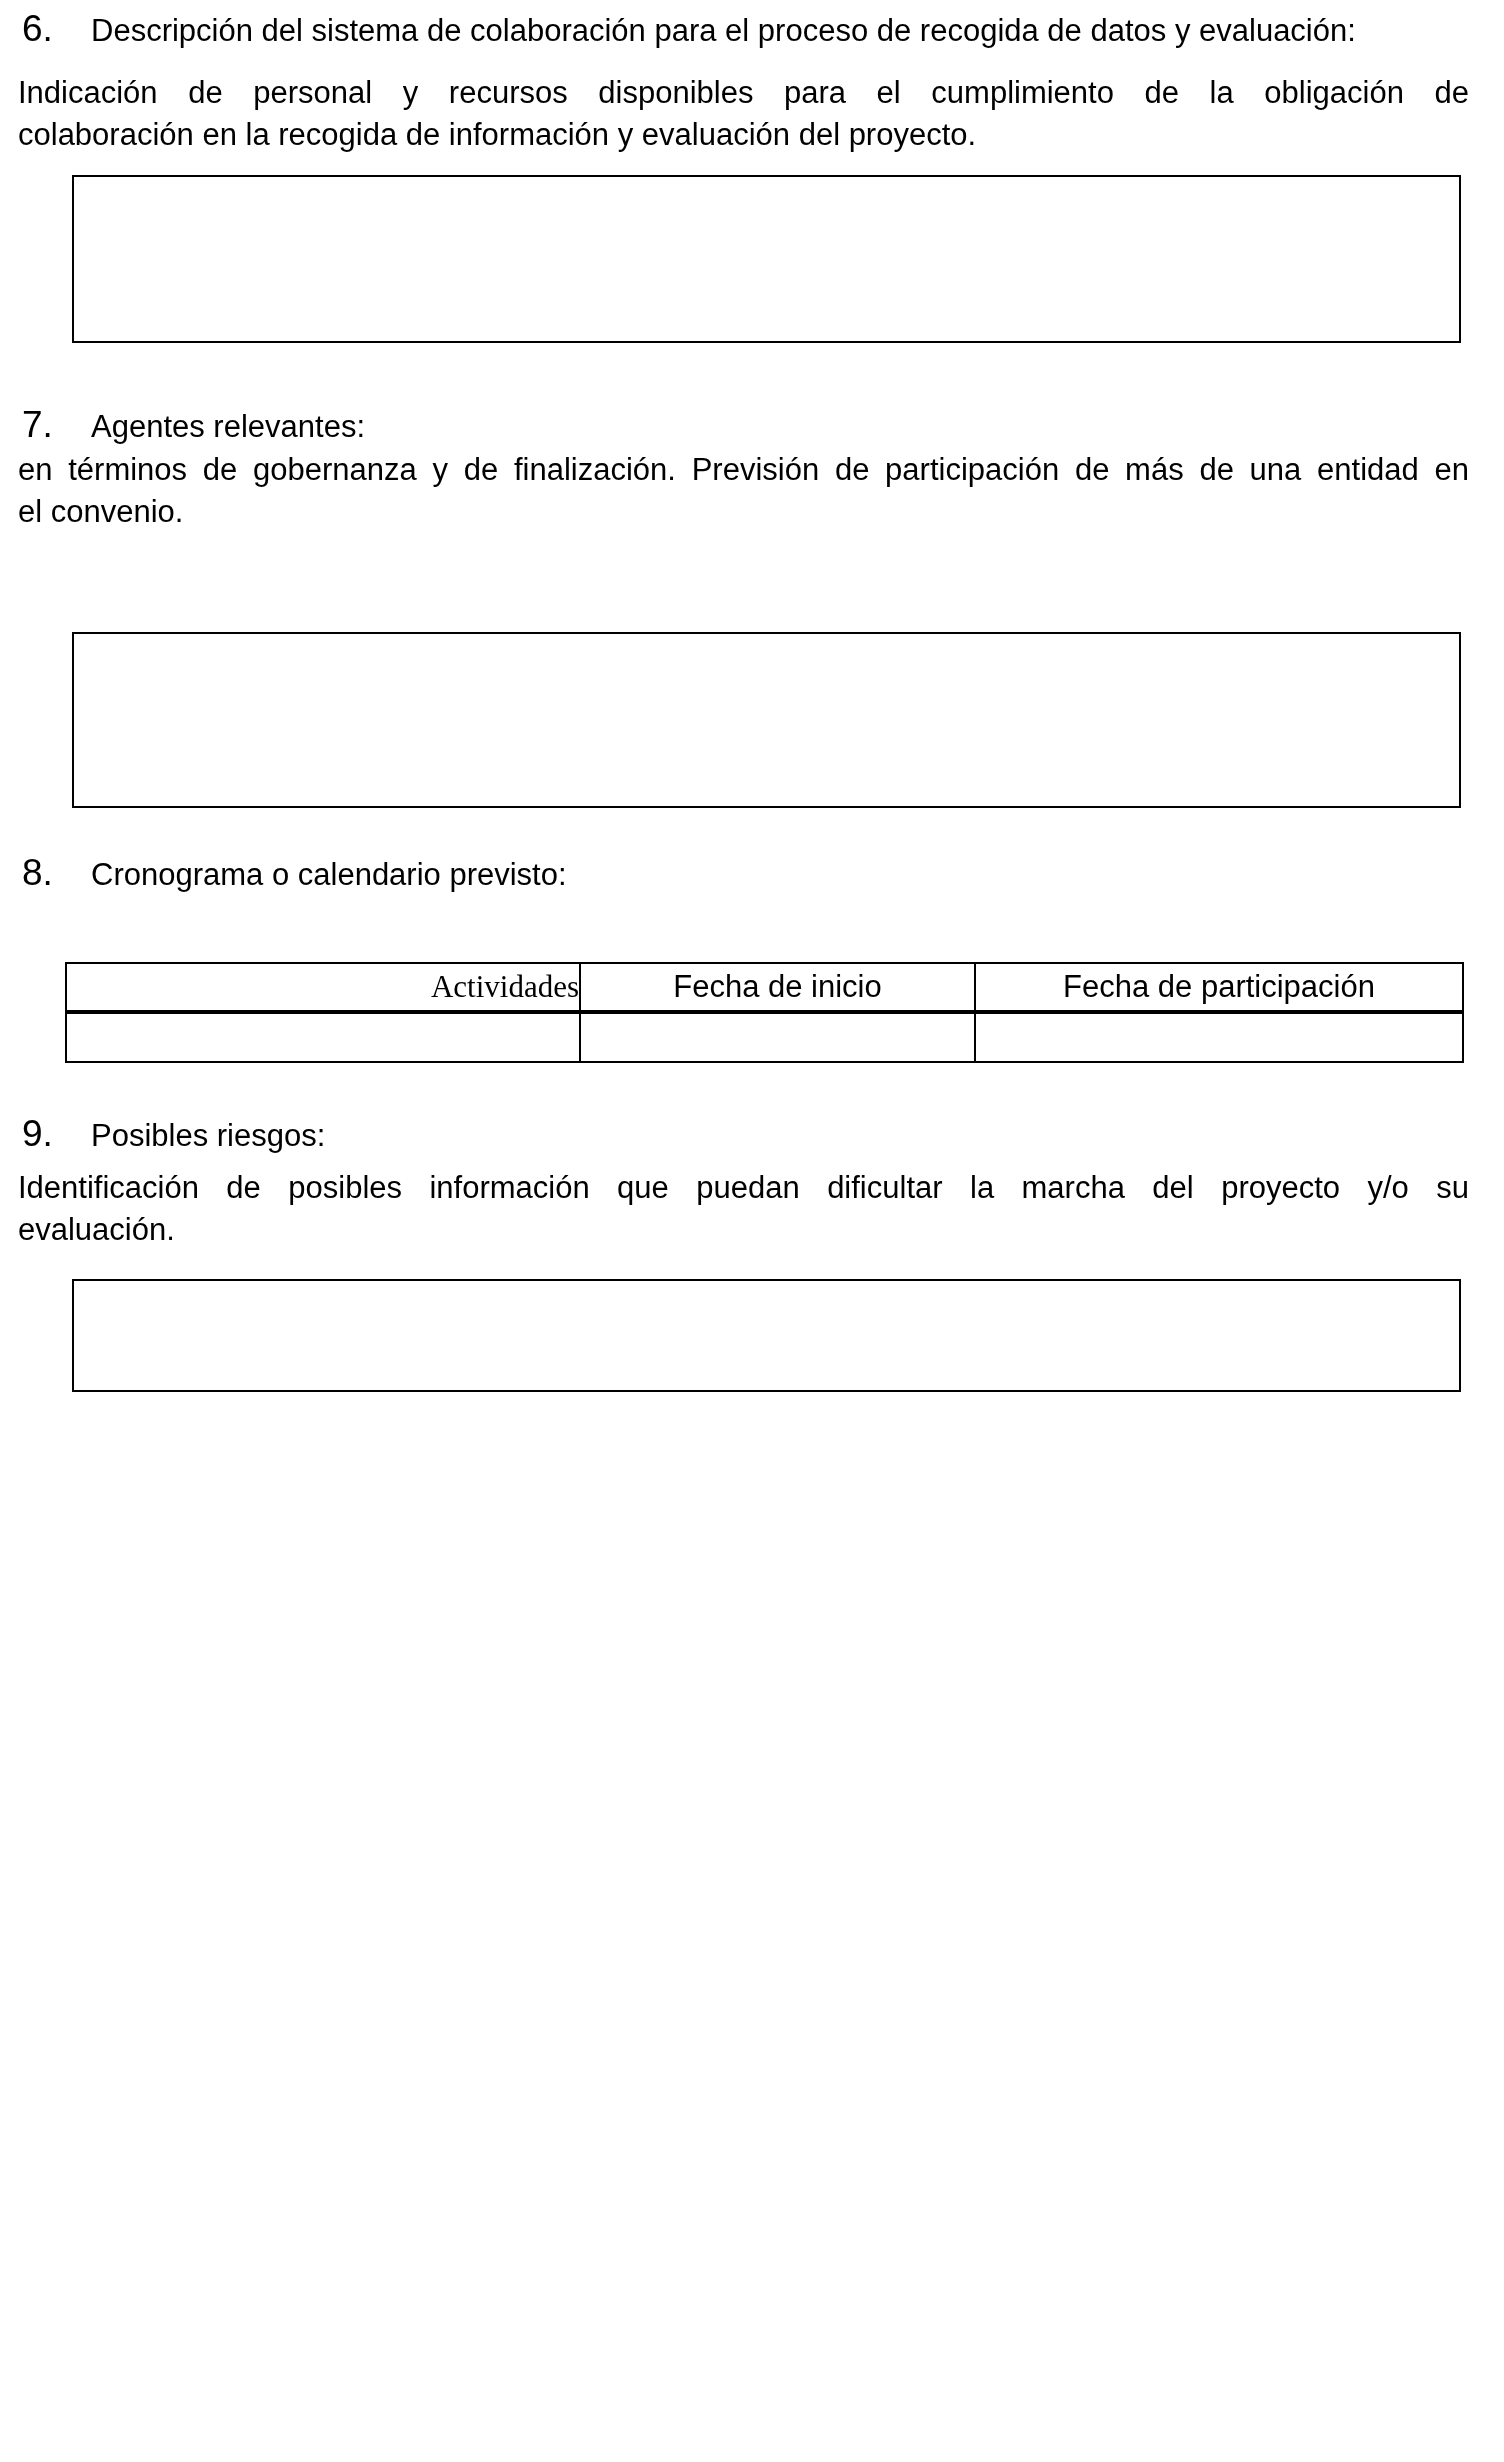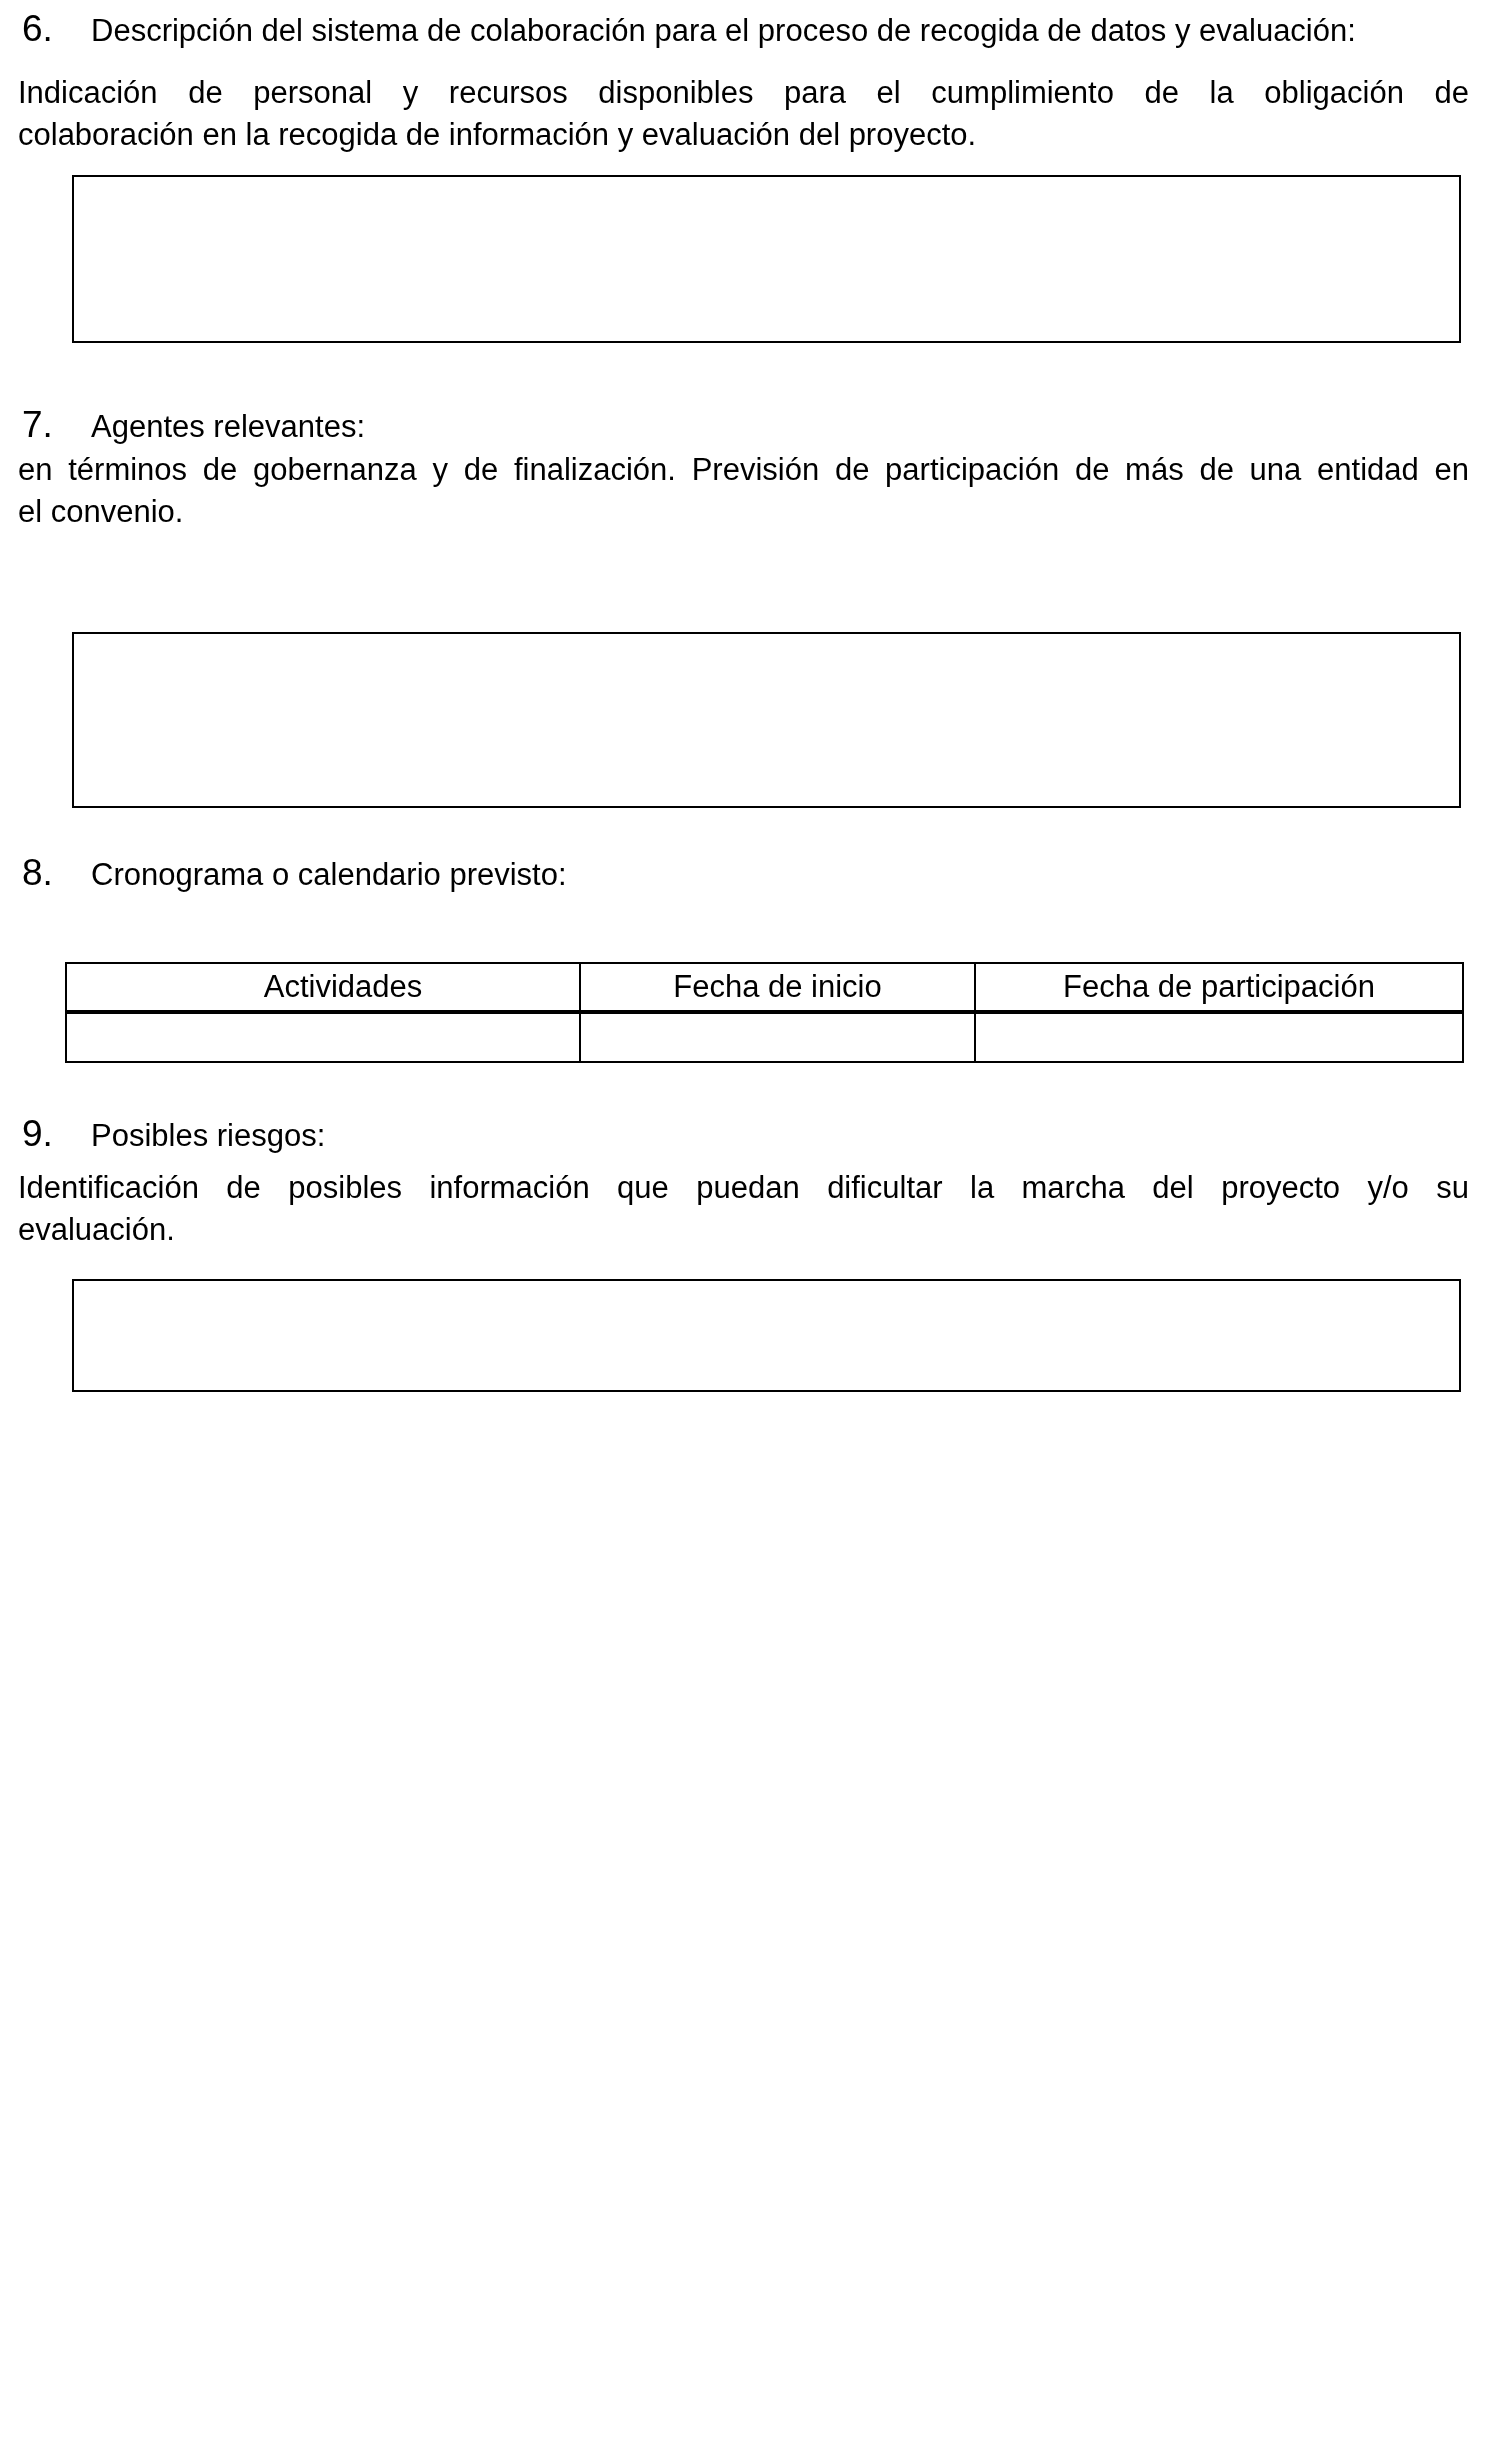--- a/index.html
+++ b/index.html
@@ -37,21 +37,21 @@
     position:absolute;left:65px;top:962px;
     width:1397px;border-collapse:collapse;table-layout:fixed;
     font-size:31px;
   }
   .sched th,.sched td{
     border:2.7px solid #000000;
     font-weight:normal;padding:0;
     background:#ffffff;
   }
   .sched th{height:46px;text-align:center;border-bottom-width:4.4px;vertical-align:middle;}
-  .sched th.c1{text-align:center;padding-left:40px;}
+  .sched th.c1{text-align:right;padding-left:40px;font-family:Liberation Serif, serif;}
   .sched td{height:47px;}
 </style>
 </head>
 <body>
 
 <div class="page">
 
   <div class="item-head" style="top:8px">
     <span class="num">6.</span><span>Descripción del sistema de colaboración para el proceso de recogida de datos y evaluación:</span>
   </div>

